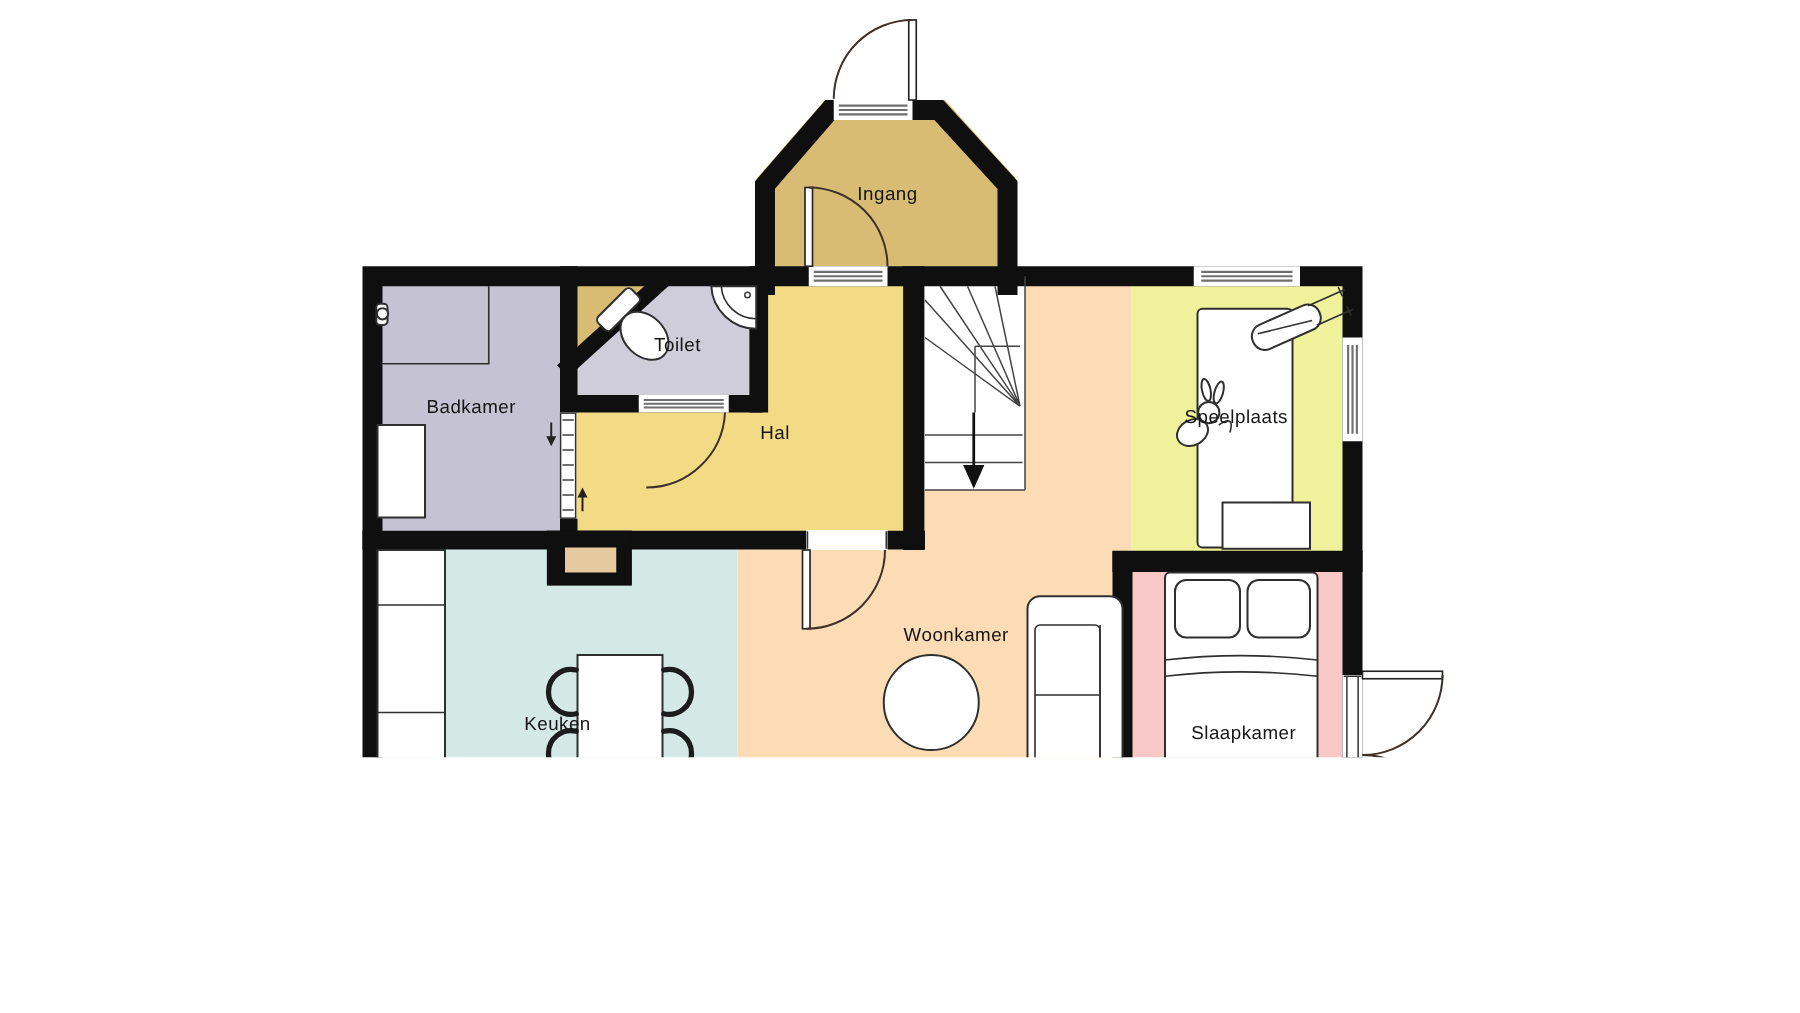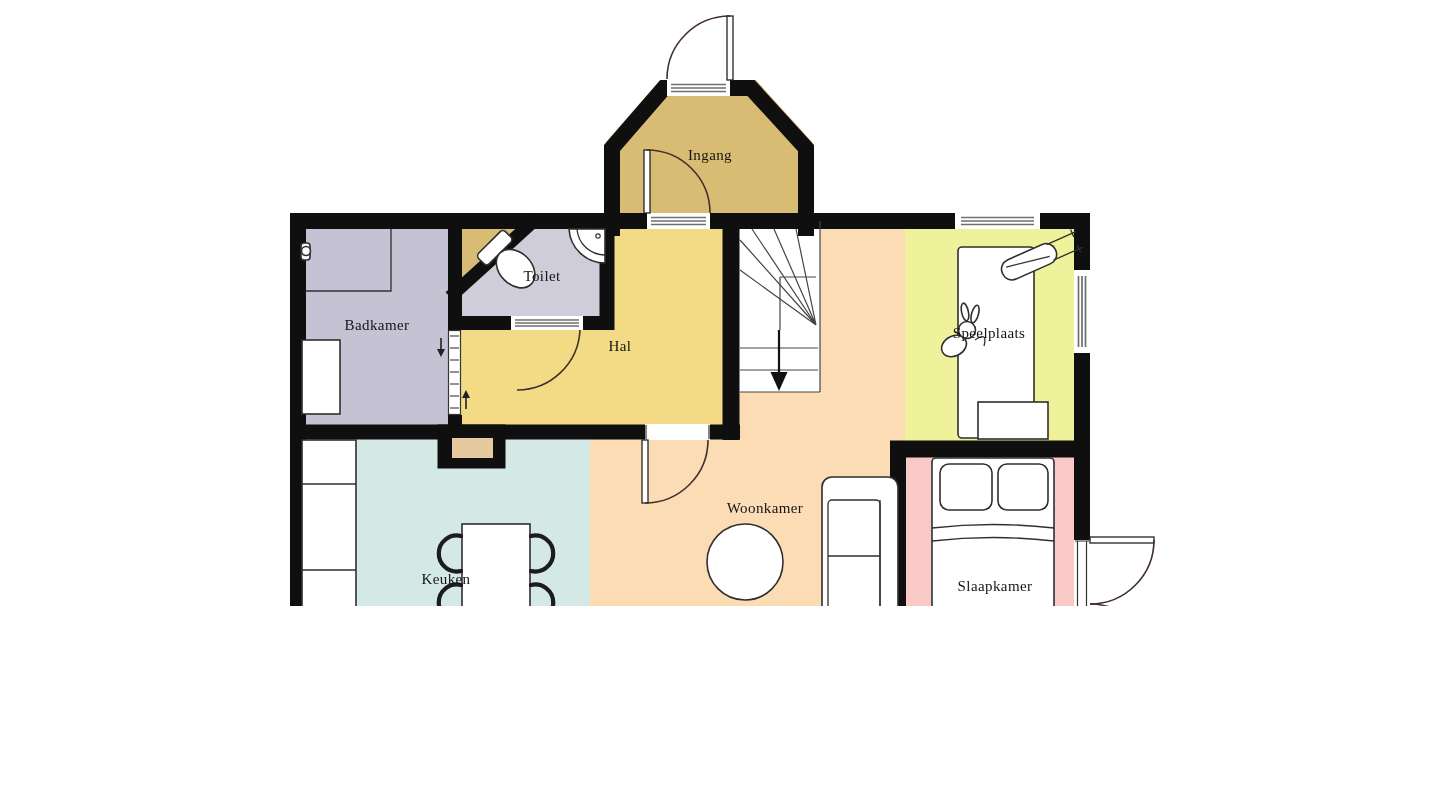--- a/index.html
+++ b/index.html
@@ -1,17 +1,17 @@
 <!DOCTYPE html>
 <html><head>
 <meta charset="utf-8">
 <style>
   html,body{margin:0;padding:0;background:#fff;}
   .stage{position:relative;width:1440px;height:606px;background:#fff;overflow:hidden;
-         font-family:Liberation Serif, serif;}
+         font-family:Liberation Sans, sans-serif;}
   svg{position:absolute;left:0;top:0;}
   .wallstroke{fill:none;}
   .furn{fill:#ffffff;stroke:#2f2f2f;stroke-width:1.6;}
   .furnline{stroke:#2f2f2f;stroke-width:1.3;fill:none;}
   .thin{stroke:#3a3a3a;stroke-width:1.2;fill:none;}
   .arc{stroke:#41302a;stroke-width:1.6;fill:none;}
   .leaf{fill:#ffffff;stroke:#222222;stroke-width:1.3;}
   .winbox{fill:#ffffff;}
   .winline{stroke:#6f6f6f;stroke-width:1.7;fill:none;}
   .jamb{stroke:#333333;stroke-width:1.2;fill:none;}

